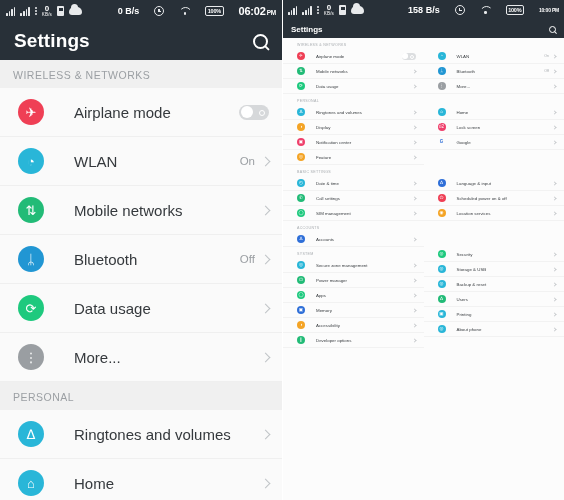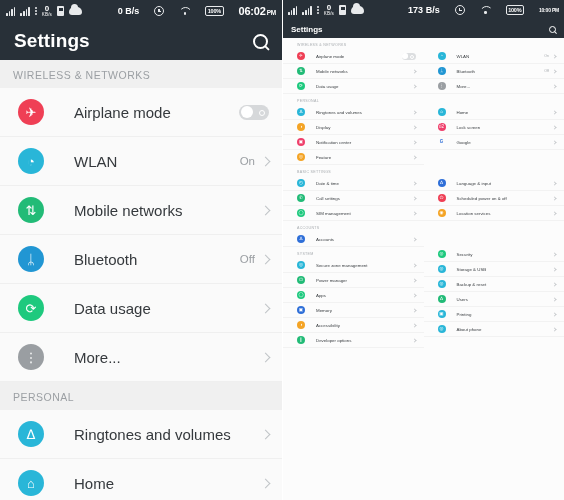--- a/index.html
+++ b/index.html
@@ -232,21 +232,21 @@
             <b></b>
           </span>
         <span class="netspeed">
           <span class="n">0</span>
           <span class="u">KB/s</span>
         </span>
         <span class="simi"></span>
         <span class="cloud"></span>
       </div>
       <div class="sb-right">
-        <span class="bps">173 B/s</span>
+        <span class="bps">158 B/s</span>
         <span class="alarm"></span>
         <span class="wifi"></span>
         <span class="batt">100%</span>
         <span class="clock" style="font-size:5px">10:00 PM</span>
       </div>
     </div>
 
     <div class="t-appbar">
       <div class="title">Settings</div>
       <div class="t-search"></div>

